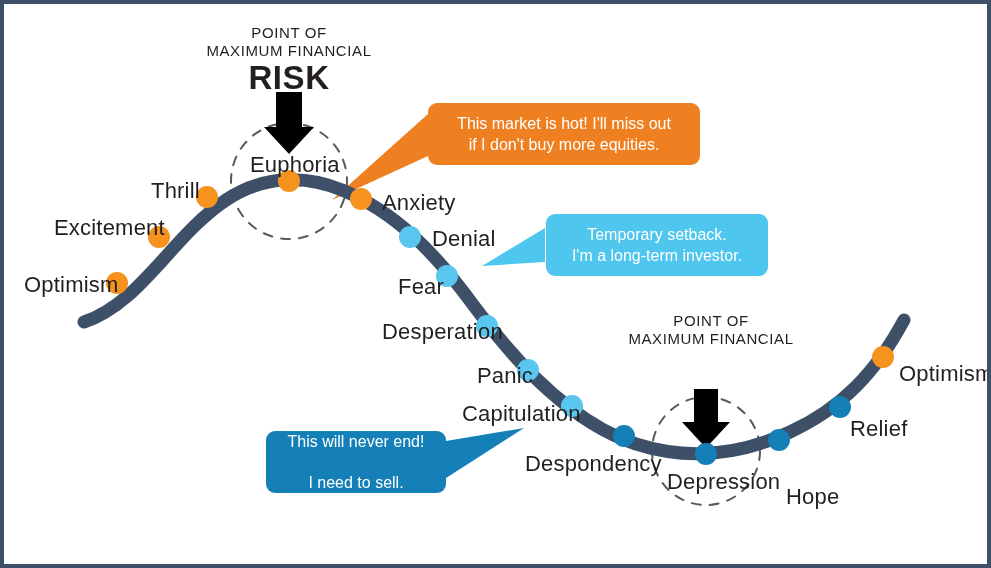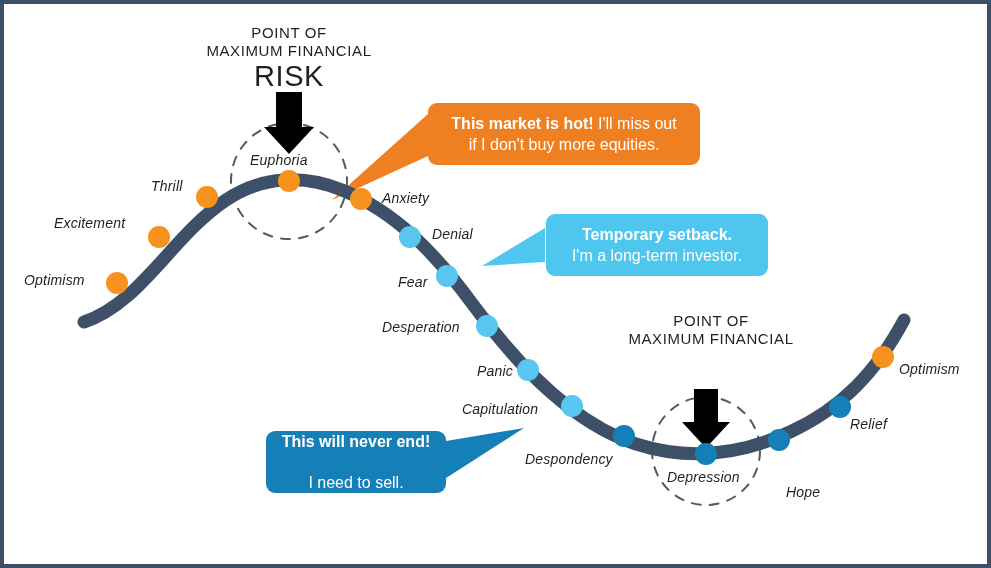--- a/index.html
+++ b/index.html
@@ -20,62 +20,61 @@
   svg.layer {
     position: absolute;
     left: 0;
     top: 0;
     width: 991px;
     height: 568px;
   }
   .node-label {
     position: absolute;
     font-family: "Liberation Sans", sans-serif;
-    font-size: 14px;
+    font-size: 22px;
     color: #231f20;
     white-space: nowrap;
     letter-spacing: 0.2px;
-    font-style: italic;
   }
   .pointer-title {
     position: absolute;
     text-align: center;
     font-family: "Liberation Sans", sans-serif;
     color: #231f20;
     white-space: nowrap;
     line-height: 1.18;
   }
   .pointer-title .l1,
   .pointer-title .l2 {
     display: block;
     font-size: 15px;
     letter-spacing: 0.6px;
   }
   .pointer-title .l3 {
     display: block;
-    font-size: 29px;
-    font-weight: normal;
+    font-size: 33px;
+    font-weight: bold;
     letter-spacing: 0.6px;
   }
   .callout {
     position: absolute;
     box-sizing: border-box;
     border-radius: 9px;
     color: #ffffff;
     font-family: "Liberation Sans", sans-serif;
     font-size: 16px;
     line-height: 1.32;
     text-align: center;
     display: flex;
     flex-direction: column;
     align-items: center;
     justify-content: center;
     padding: 9px 14px;
   }
-  .callout .strong { font-weight: bold; text-align: center; }
+  .callout .strong { font-weight: normal; text-align: center; }
   .callout .row { display: block; white-space: nowrap; }
   .c-orange { background: #ef8022; }
   .c-lightblue { background: #4ec6ee; }
   .c-darkblue { background: #1580b8; }
 </style>
 </head>
 <body>
 
 <div id="canvas">
 

